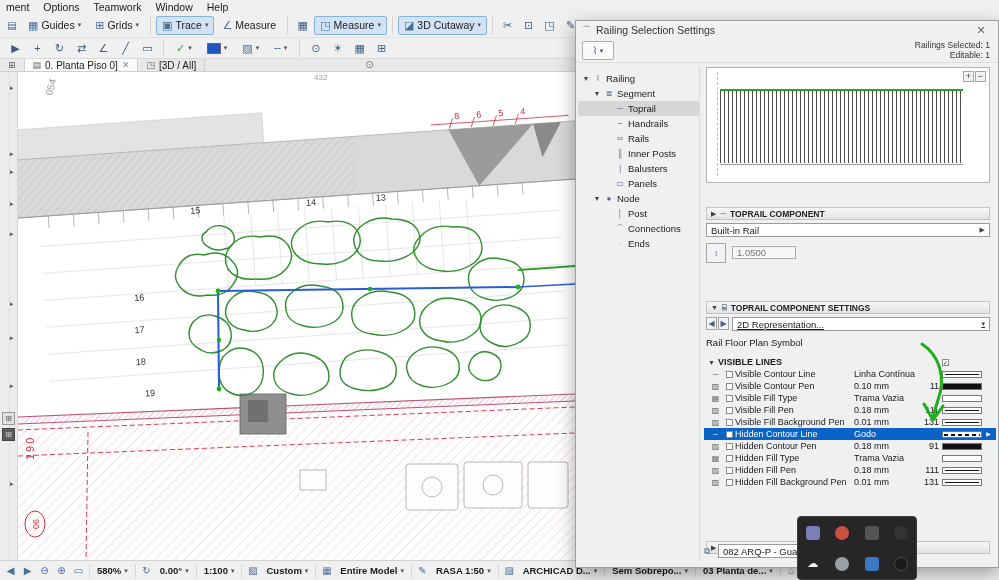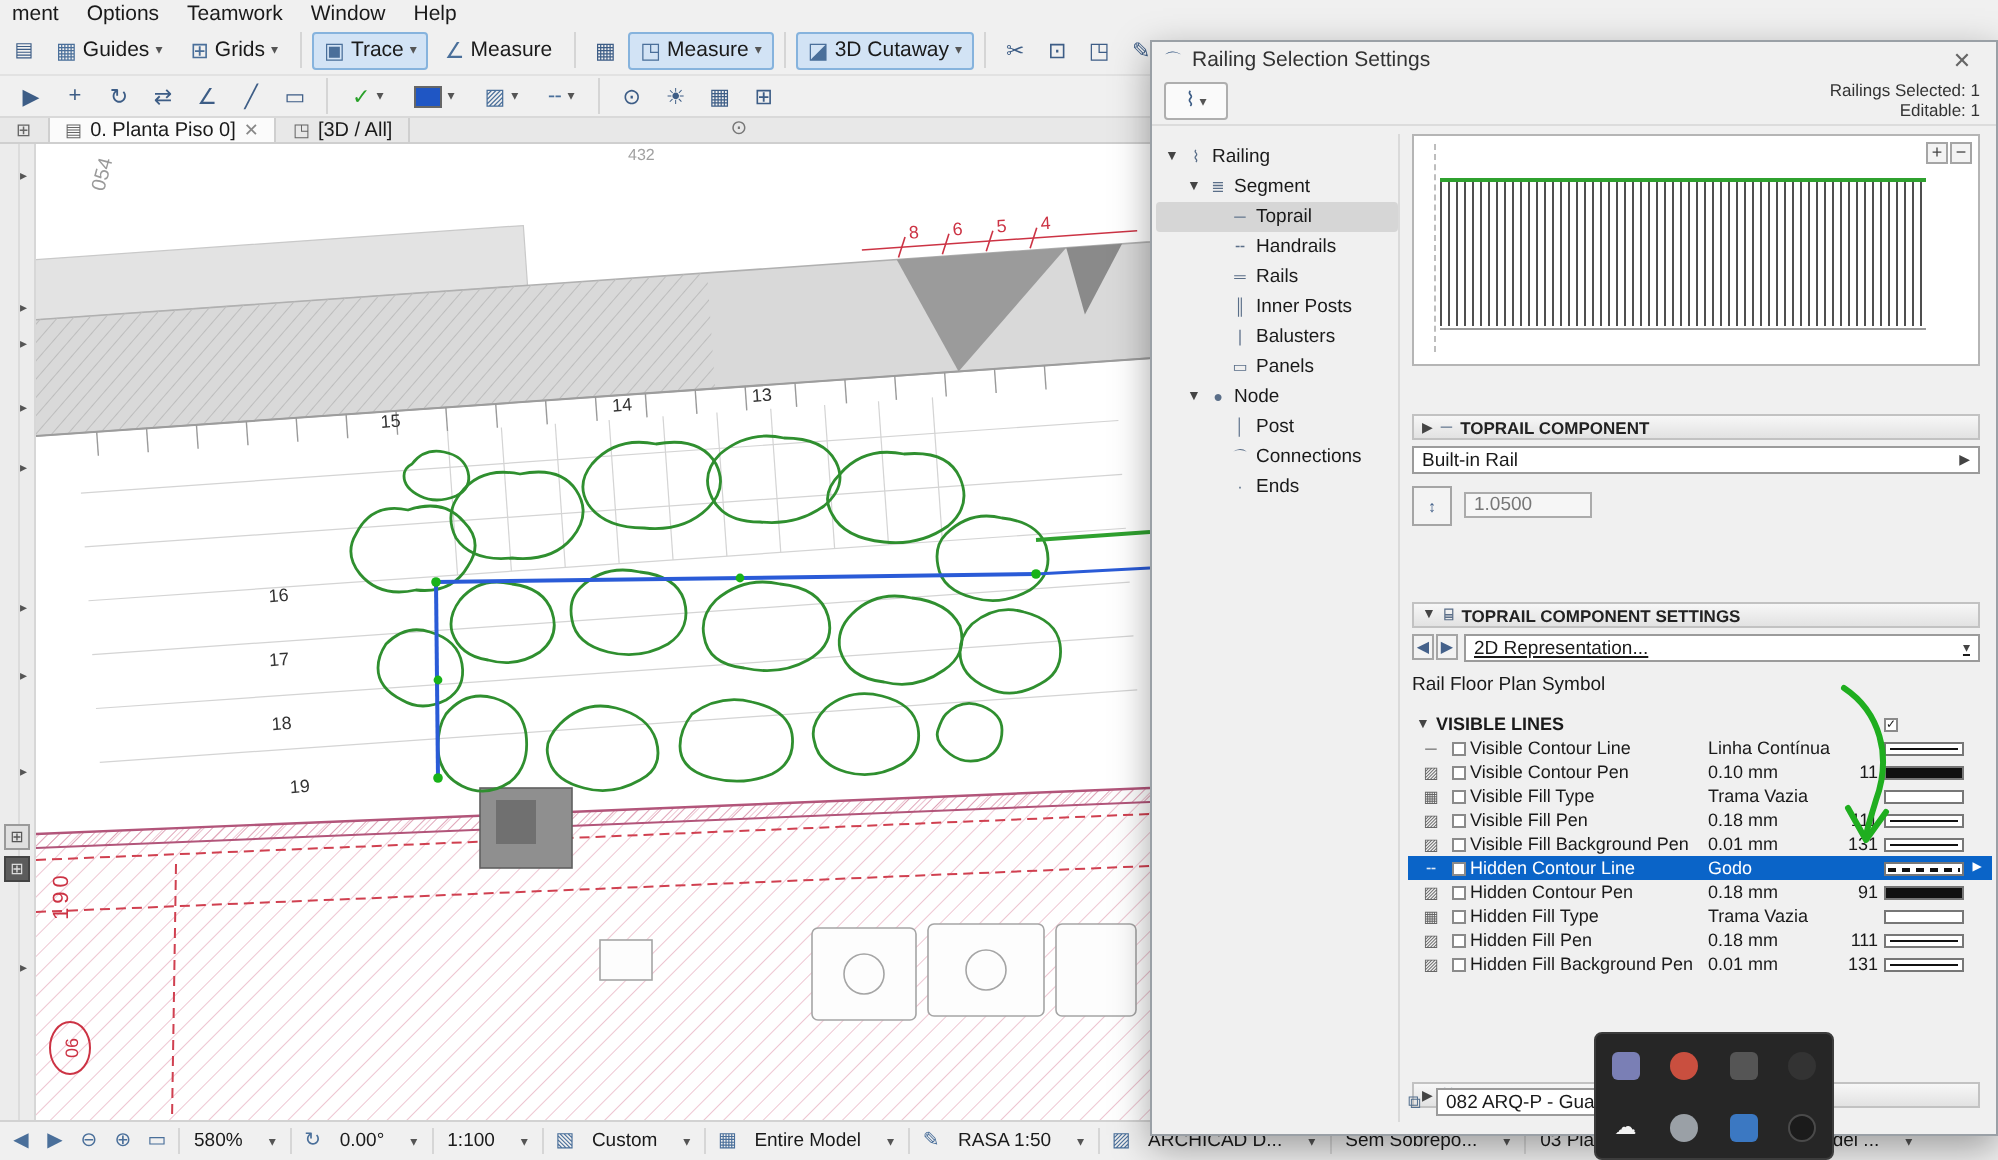--- a/index.html
+++ b/index.html
@@ -105,21 +105,21 @@
   
   .anno { position:absolute; left:900px; top:338px; width:90px; height:100px; z-index:12; pointer-events:none;}
 
   
   .tray { position:absolute; left:797px; top:516px; width:120px; height:64px; background:#262626; border:1px solid #3c3c3c; border-radius:4px; z-index:13; display:grid; grid-template-columns:repeat(4,1fr); grid-template-rows:repeat(2,1fr); align-items:center; justify-items:center;}
   .tray .tico { width:14px; height:14px; border-radius:3px; display:flex; align-items:center; justify-content:center; font-size:11px;}
 
   
   .statusbar { position:absolute; left:0; bottom:0; right:0; height:20px; background:#f0f0f0; border-top:1px solid #d2d2d2; display:flex; align-items:center; gap:4px; padding:0 4px; font-size:9.5px; z-index:9;}
   .sb-ico { color:#4a6f9a; font-size:10px; width:13px; text-align:center;}
-  .sb-item { display:inline-flex; align-items:center; gap:13px; white-space:nowrap; padding:1px 3px;}
+  .sb-item { display:inline-flex; align-items:center; gap:3px; white-space:nowrap; padding:1px 3px;font-weight:bold;}
   .sb-item .dd { font-size:7px; color:#555;}
   .sb-sep { width:1px; height:13px; background:#d6d6d6;}
 </style>
 </head>
 <body>
 
 <div class="menubar">
   <span class="mi">ment</span>
   <span class="mi">Options</span>
   <span class="mi">Teamwork</span>

